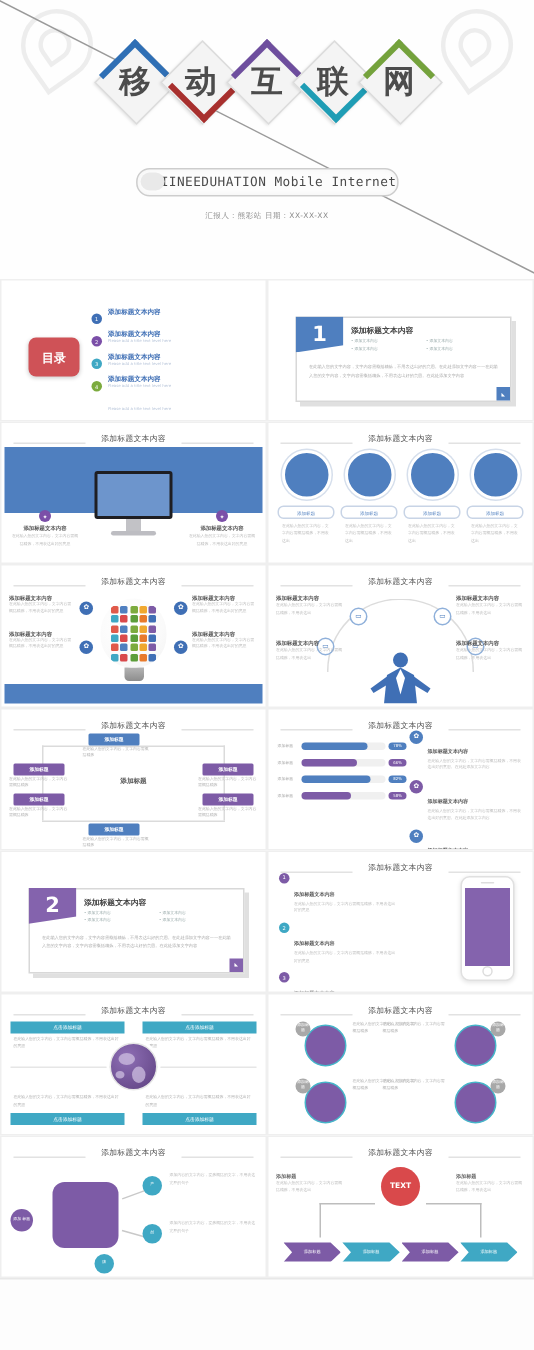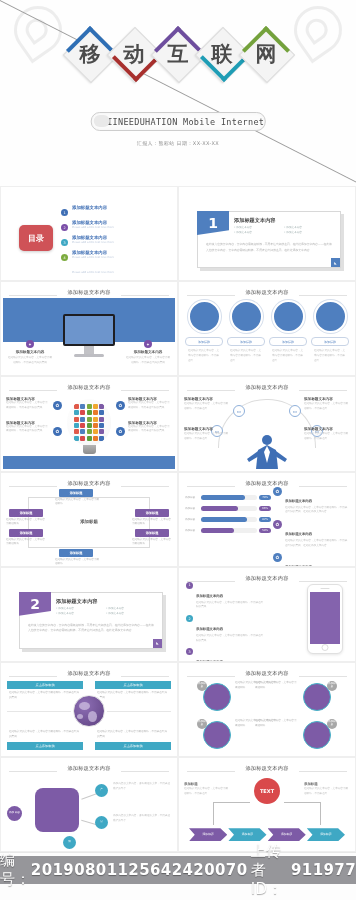--- a/index.html
+++ b/index.html
@@ -682,21 +682,14 @@
             <div class="chev" style="background: rgb(125, 91, 166); position: relative; flex: 1 1 0%;">添加标题</div>
             <div class="chev" style="background: rgb(63, 168, 196); position: relative; flex: 1 1 0%;">添加标题</div>
             <div class="chev" style="background: rgb(125, 91, 166); position: relative; flex: 1 1 0%;">添加标题</div>
             <div class="chev" style="background: rgb(63, 168, 196); position: relative; flex: 1 1 0%;">添加标题</div>
           </div>
       </div>
     </div>
 
   </div>
 
-  <div class="footer">
-    <span>编号：</span>
-    <span class="b">20190801125642420070</span>
-    <span style="width:6px"></span>
-    <span>上传者ID：</span>
-    <span class="b">911977</span>
-  </div>
 
 </div>
 
 </body></html>

